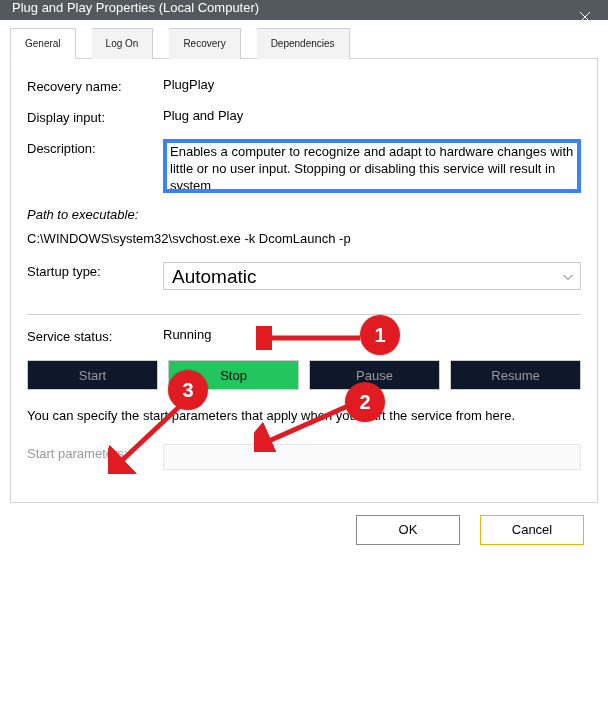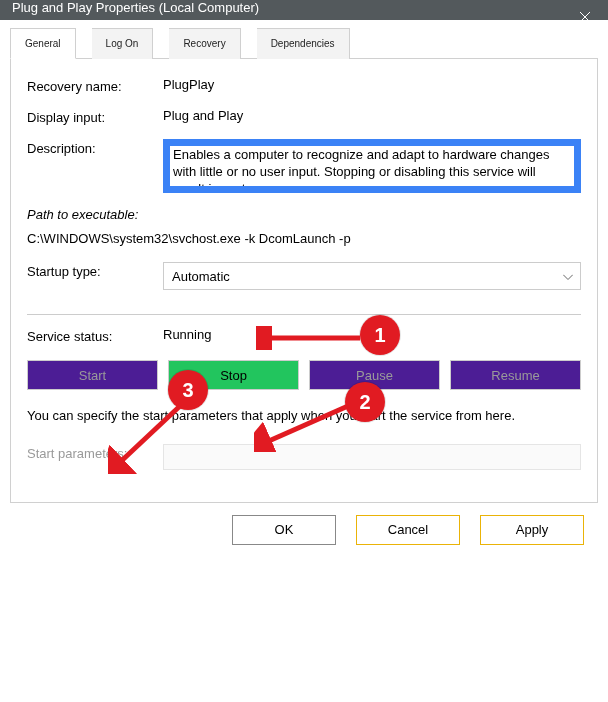--- a/index.html
+++ b/index.html
@@ -76,21 +76,21 @@
     padding-top: 2px;
     color: #000;
   }
   .field-value {
     flex: 1;
     color: #000;
   }
   .desc-box {
     flex: 1;
     height: 54px;
-    border: 7px solid #3b82f6;
+    border: 4px solid #3b82f6;
     padding: 1px 3px;
     font-family: inherit;
     font-size: 13px;
     color: #000;
     overflow-y: scroll;
     line-height: 1.3;
     resize: none;
   }
   .path-block { margin: 12px 0 16px 0; }
   .path-label { margin-bottom: 9px; font-style: italic; }
@@ -98,21 +98,21 @@
   .select-wrap {
     flex: 1;
     position: relative;
   }
   .select {
     width: 100%;
     height: 28px;
     border: 1px solid #ccc;
     background: #fff;
     padding: 0 26px 0 8px;
-    font-size: 13px;
+    font-size: 19px;
     font-family: inherit;
     appearance: none;
     color: #000;
   }
   .select-chevron {
     position: absolute;
     right: 8px;
     top: 50%;
     transform: translateY(-50%);
     pointer-events: none;
@@ -129,21 +129,21 @@
   }
   .svc-btn {
     flex: 1;
     height: 30px;
     border: 1px solid #ccc;
     background: #22c55e;
     font-family: inherit;
     font-size: 13px;
     color: #000;
   }
-  .svc-btn:disabled { color: #9a9a9a; background: #4c1d95; }
+  .svc-btn:disabled { color: #9a9a9a; background: #0f172a; }
   .hint-text {
     margin: 12px 0 18px 0;
     line-height: 1.5;
   }
   .param-row .field-label { color: #9a9a9a; }
   .param-input {
     flex: 1;
     height: 26px;
     border: 1px solid #e5e5e5;
     background: #fafafa;
@@ -262,21 +262,20 @@
     <div class="field-row param-row">
       <div class="field-label">Start parameters:</div>
       <input class="param-input" disabled="" value="" style="">
     </div>
 
   </div>
 
   <div class="dialog-actions">
     <button class="action-btn default">OK</button>
     <button class="action-btn">Cancel</button>
-    <button class="action-btn">Apply</button>
   </div>
 </div>
 
 <div class="annot" style="left:360px; top:315px;">
   <div class="badge">1</div>
 </div>
 <div class="annot arrow" style="left:256px; top:326px;">
   <svg width="110" height="24" viewBox="0 0 110 24">
       <defs>
         <marker id="ah1" markerWidth="8" markerHeight="8" refX="2" refY="4" orient="auto">

